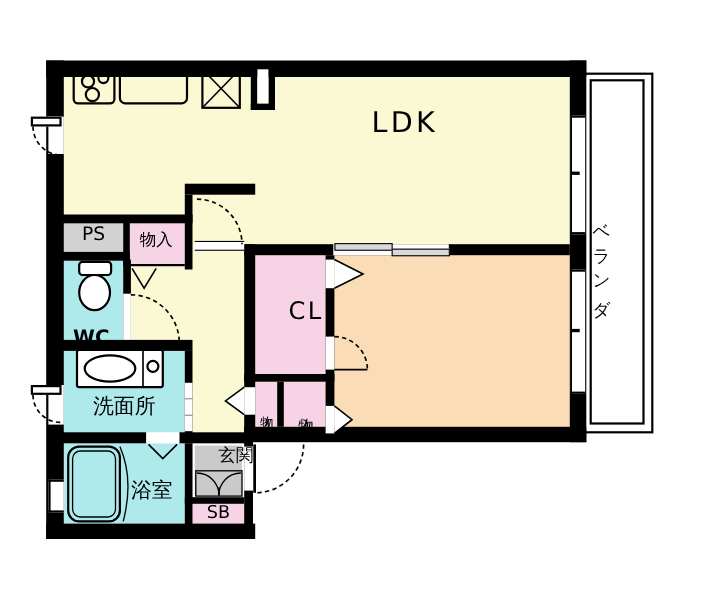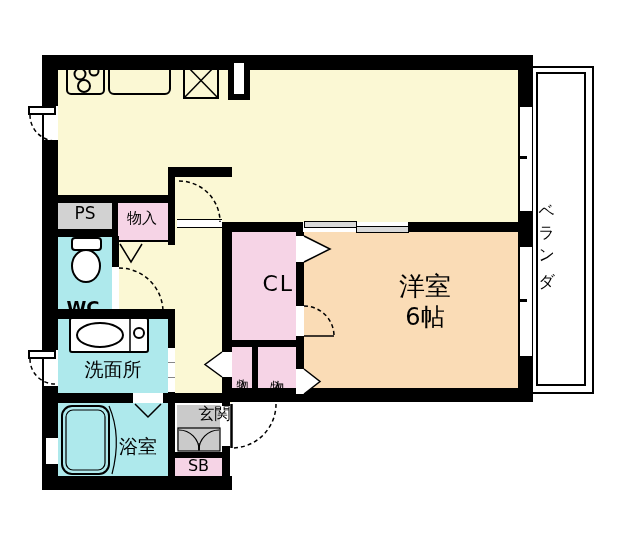--- a/index.html
+++ b/index.html
@@ -147,23 +147,22 @@
     <path d="M 135 404 L 148 417 L 161 404" fill="none" stroke="#000" stroke-width="1.5"></path>
 
     <g>
       <rect x="178" y="428" width="42" height="23" fill="#CACACA" stroke="#000" stroke-width="1.2"></rect>
       <path d="M 179 430 A 20 20 0 0 1 199 450" fill="none" stroke="#000" stroke-width="1.2"></path>
       <path d="M 219 430 A 20 20 0 0 0 199 450" fill="none" stroke="#000" stroke-width="1.2"></path>
       <line x1="199" y1="443" x2="199" y2="451" stroke="#000" stroke-width="1.2"></line>
     </g>
   </svg>
 
+  <div class="lbl" style="left:318px;top:99px;width:100px;font-size:26px;letter-spacing:3px;">LDK</div>
 
-  <div class="lbl" style="left:385px;top:273px;width:80px;font-size:26px;">洋室</div>
-  <div class="lbl" style="left:385px;top:305px;width:80px;font-size:24px;">6帖</div>
 
   <div class="lbl vtext" style="left:538px;top:163px;height:150px;font-size:16px;letter-spacing:5px;">ベランダ</div>
 
   <div class="lbl" style="left:234px;top:272px;width:60px;font-size:22px;letter-spacing:2px;text-align:right;">CL</div>
 
   <div class="lbl" style="left:58px;top:205px;width:54px;font-size:17px;">PS</div>
 
   <div class="lbl" style="left:116px;top:211px;width:52px;font-size:15px;">物入</div>
 
   <div class="lbl" style="left:58px;top:299px;width:50px;font-size:18px;font-weight:bold;">WC</div>

